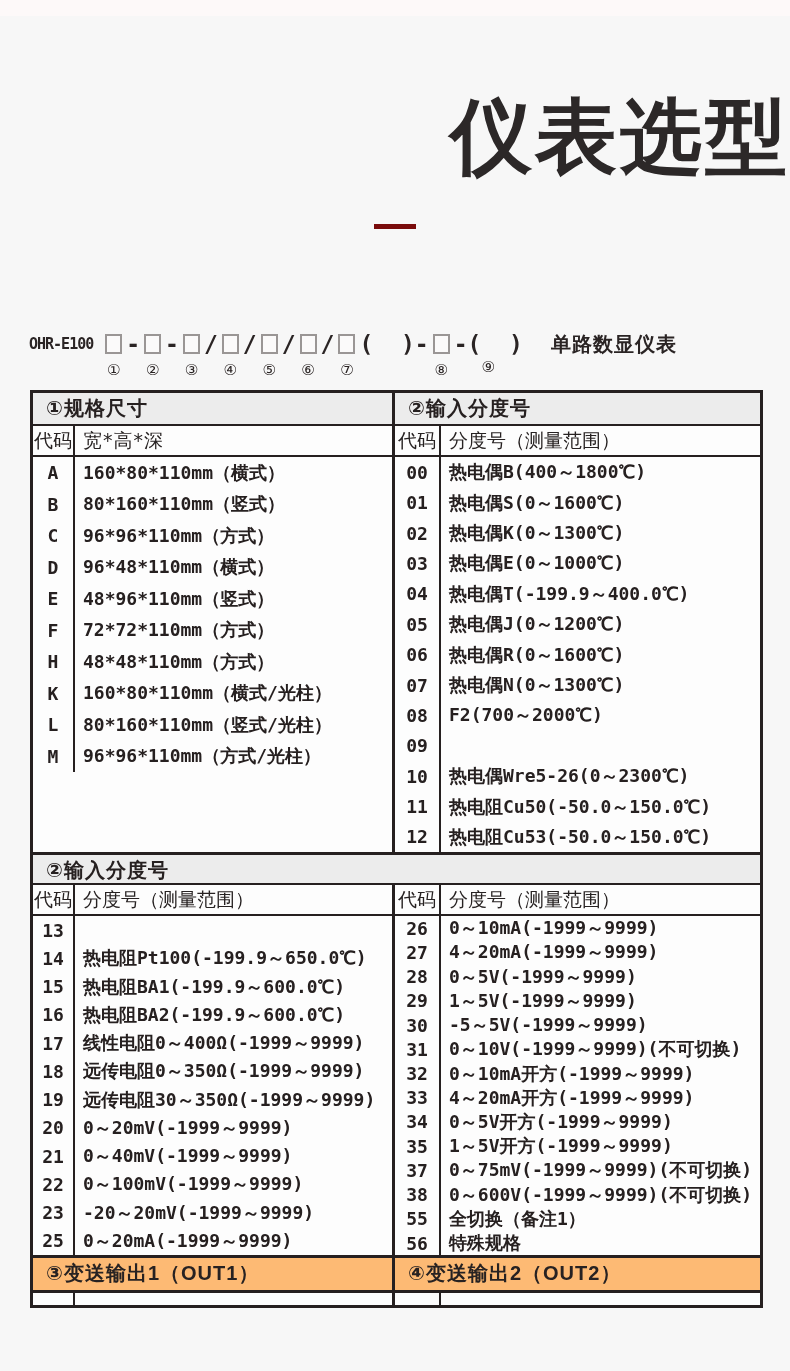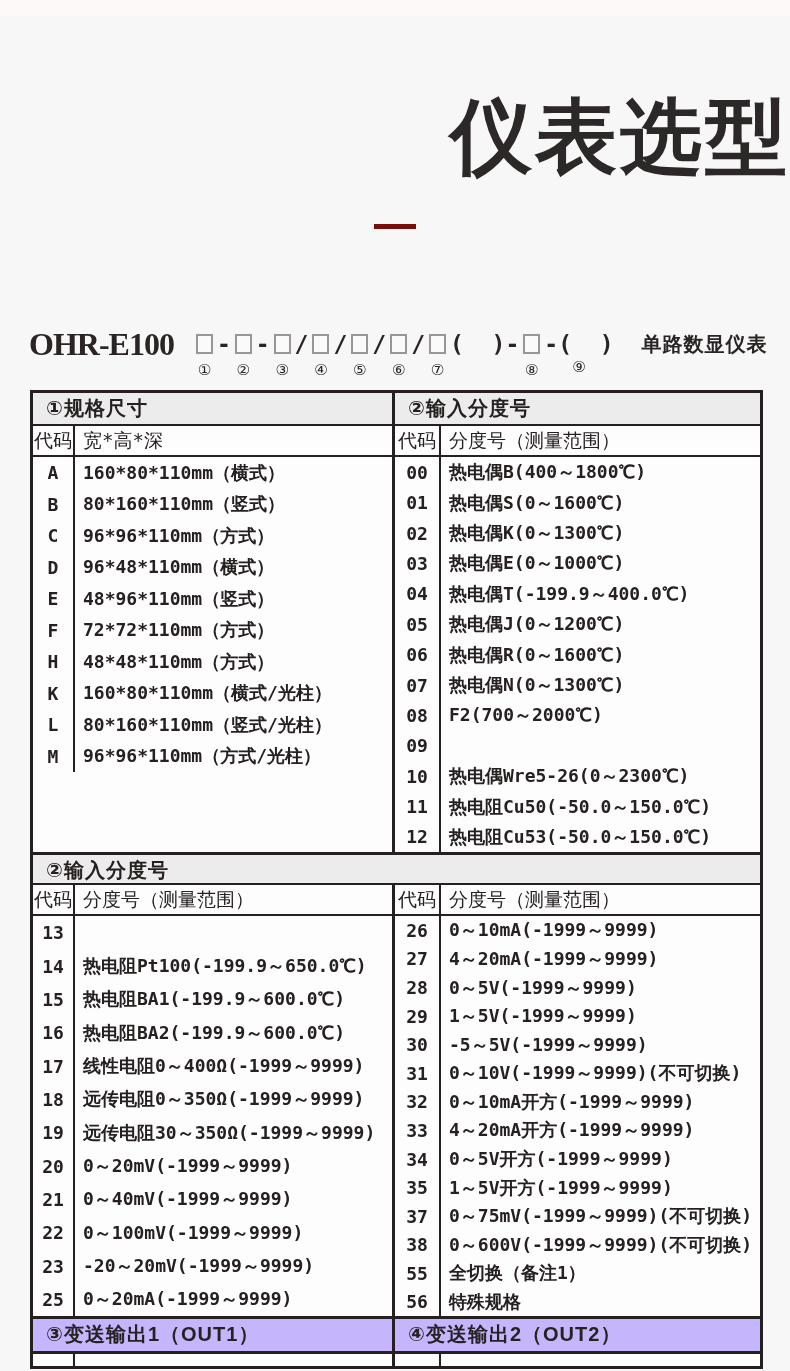--- a/index.html
+++ b/index.html
@@ -16,21 +16,21 @@
   .red-dash { width:42px; height:5px; background:#7a0c0c; margin:44px auto 0; }
 
   
   .model-line {
     margin:102px 0 33px 27px;
     display:flex; align-items:center; height:26px;
   }
   .tok { display:inline-flex; align-items:center; position:relative; margin:0 2px; }
   .tok .txt { font-weight:700; font-size:23px; white-space:pre; color:#2a2424;
               font-family:"DejaVu Sans Mono","Liberation Mono",monospace; }
-  .tok[data-type="prefix"] .txt { font-size:32px; letter-spacing:-1px; margin-right:18px;font-family:Liberation Serif, serif; }
+  .tok[data-type="prefix"] .txt { font-size:15px; letter-spacing:-1px; margin-right:8px; }
   .tok[data-type="label"] .txt { font-size:20px; margin-left:24px; letter-spacing:1px;
               font-family:"Liberation Sans","DejaVu Sans",sans-serif; }
   .tok:not([data-type="box"]) .code-box { display:none; }
   .code-box { width:17px; height:20px; border:2px solid #9a9695; background:#fbfafa; display:inline-block; }
   .digit { position:absolute; top:27px; left:50%; transform:translateX(-50%);
            font-size:15px; font-weight:400; color:#2a2424; white-space:nowrap; }
   .digit:empty { display:none; }
 
   
   .table-wrap {
@@ -59,23 +59,23 @@
   .half-r .code-cell { width:46px; }
   .col-header .desc-cell, .row .desc-cell {
     flex:1; display:flex; align-items:center; padding-left:8px; overflow:hidden; white-space:nowrap;
   }
 
   .rows { display:flex; flex-direction:column; }
   .row { display:flex; flex:1; font-weight:700; font-size:18px; color:#262020; }
 
   .sa-rows { height:395px; }
   .sa-rows-left .row { flex:0 0 31.5px; }
-  .sb-rows { height:400px; }
-
-  .out-header { height:32px; background:#c4b5fd;
+  .sb-rows { height:339px; }
+
+  .out-header { height:32px; background:#fdba74;
     font-family:"Liberation Sans","DejaVu Sans",sans-serif;
     font-weight:700; font-size:20px; line-height:31px; padding-left:13px; letter-spacing:1px; }
   .out-split { border-top:3px solid #262020; border-bottom:3px solid #262020; }
   .stub { display:flex; height:12px; }
   .stub .half-l, .stub .half-r { flex-direction:row; }
   .stub .code-cell { border-right:2px solid #262020; }
 </style>
 </head>
 <body>
 

